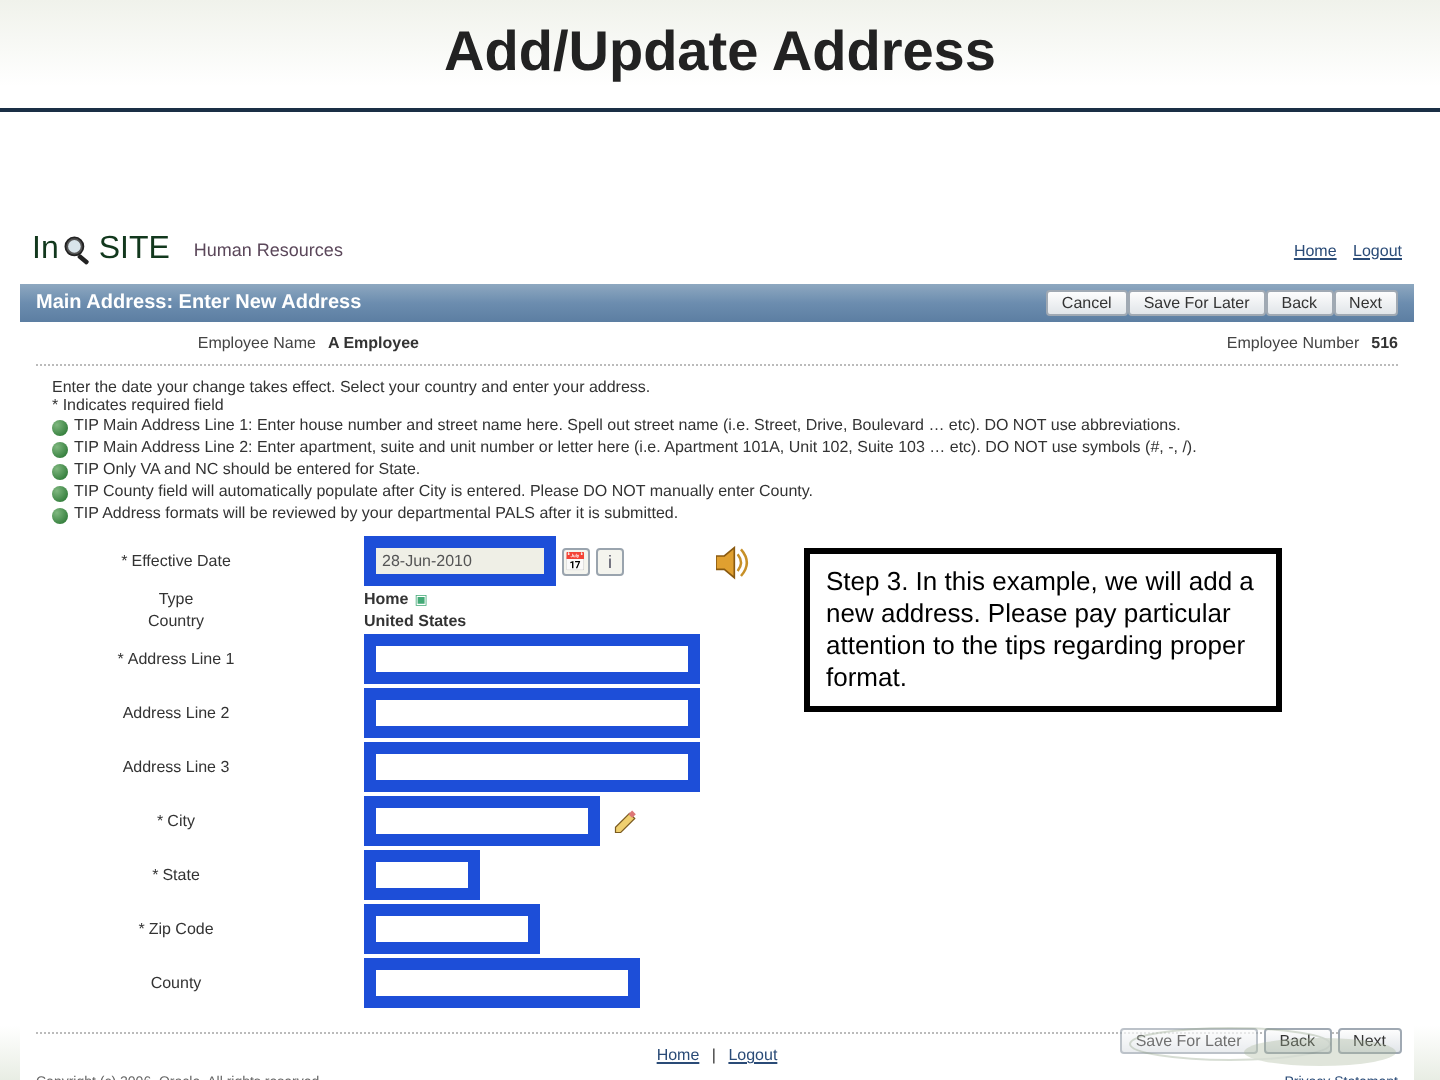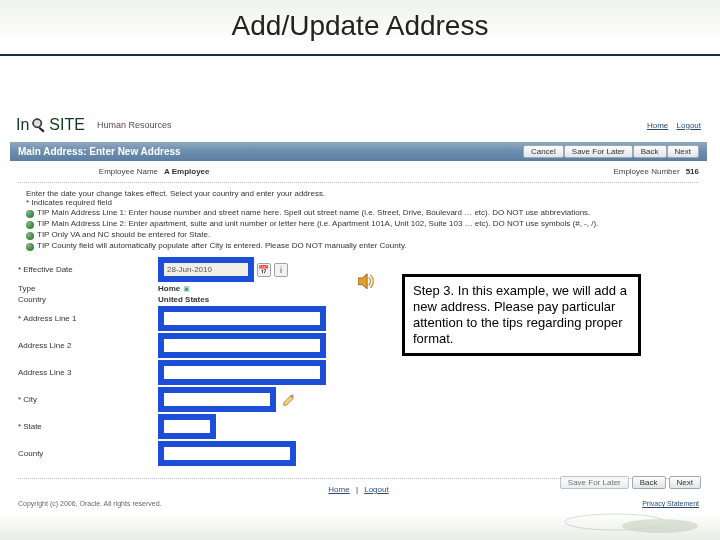--- a/index.html
+++ b/index.html
@@ -1,17 +1,17 @@
 <!DOCTYPE html>
 <html><head>
 <meta charset="utf-8">
 <style>
   html,body{margin:0;padding:0;font-family:Arial,Helvetica,sans-serif;font-size:10px;color:#333;background:#fff;width:720px;height:540px;overflow:hidden}
   .slide{position:relative;width:720px;height:540px;background:linear-gradient(180deg,#f0f2eb 0%,#ffffff 8%,#ffffff 95%,#e8ede4 100%)}
-  .title{font-size:28px;font-weight:400;color:#222;text-align:center;width:100%;position:absolute;top:10px;left:0}
+  .title{font-size:28px;font-weight:700;color:#222;text-align:center;width:100%;position:absolute;top:10px;left:0}
   .hrule{position:absolute;top:54px;left:0;width:720px;height:2px;background:#1a2f45}
   .app{position:absolute;top:108px;left:10px;width:697px;background:#fff}
   .logo-row{display:flex;align-items:center;gap:6px;height:30px;padding:2px 6px}
   .logo{font-weight:normal;font-size:16px;color:#12381d;display:flex;align-items:center;position:relative}
   .logo .mag{width:18px;height:18px;display:inline-block;margin:0 1px}
   .hr-label{color:#5b475a;font-size:9px;margin-left:6px}
   .toplinks{margin-left:auto;font-size:8px;color:#2a4b77}
   .toplinks a{color:#2a4b77;text-decoration:underline;margin-left:6px}
   .bar{background:linear-gradient(180deg,#8ea8c0 0%,#6c8daf 50%,#5c7ea2 100%);color:#fff;font-size:10px;font-weight:bold;padding:3px 8px;display:flex;align-items:center}
   .bar .btns{margin-left:auto;display:flex;gap:0}
@@ -22,21 +22,21 @@
   .metaval{color:#333}
   .metaval a{color:#2a4b77;text-decoration:underline}
   .empno{margin-left:auto;display:flex;align-items:center}
   .empno .metalbl{width:auto;padding-right:6px}
   .dots{height:0;border-top:1px dotted #bbb;margin:2px 8px}
   .instr{padding:4px 8px 2px 16px;font-size:8px;color:#333}
   .tipline{display:flex;align-items:flex-end;gap:3px;line-height:11px}
   .tip-ball{width:8px;height:8px;border-radius:50%;background:radial-gradient(circle at 30% 30%,#7fb77f,#1f6f2a);flex:0 0 8px;margin-top:1px}
   .form{padding:4px 8px 8px 8px}
   .frow{display:flex;align-items:center;margin-bottom:2px;font-size:8px}
-  .flbl{width:140px;text-align:left;padding-right:0;color:#333}
+  .flbl{width:140px;text-align:center;padding-right:24px;color:#333}
   .star{color:#333;margin-right:2px}
   .txt{border:6px solid #1d4ed8;background:#fff;height:13px;font-size:8px;padding:0 3px}
   .txt.ro{background:#efefe6;color:#555}
   .mini-icon{width:12px;height:12px;display:inline-flex;align-items:center;justify-content:center;margin-left:3px;font-size:9px;border:1px solid #9aa4ae;background:#f4f4ee;border-radius:2px;color:#556}
   .pencil{width:14px;height:14px;margin-left:6px;display:inline-block}
   .footer-links{text-align:center;font-size:8px;margin-top:6px}
   .footer-links a{color:#2a4b77;text-decoration:underline;margin:0 4px}
   .copy{font-size:7px;color:#666;margin-top:6px;padding:0 8px;display:flex}
   .speaker{position:absolute;left:358px;top:273px;width:20px;height:18px}
   .callout{position:absolute;left:402px;top:274px;width:217px;background:#fff;border:3px solid #000;padding:6px 8px;font-size:13px;line-height:16px;color:#000;z-index:20}
@@ -107,20 +107,24 @@
           <span>TIP Main Address Line 2: Enter apartment, suite and unit number or letter here (i.e. Apartment 101A, Unit 102, Suite 103 … etc). DO NOT use symbols (#, -, /).</span>
         </div>
       <div class="tipline">
           <span class="tip-ball"></span>
           <span>TIP Only VA and NC should be entered for State.</span>
         </div>
       <div class="tipline">
           <span class="tip-ball"></span>
           <span>TIP County field will automatically populate after City is entered. Please DO NOT manually enter County.</span>
         </div>
+      <div class="tipline">
+          <span class="tip-ball"></span>
+          <span>TIP Address formats will be reviewed by your departmental PALS after it is submitted.</span>
+        </div>
     </div>
 
     <div class="form">
       <div class="frow">
         <span class="flbl"><span class="star">*</span><span>Effective Date</span></span>
         <input class="txt ro" style="width: 78px;" readonly="" value="28-Jun-2010">
         <span class="mini-icon">📅</span>
         <span class="mini-icon">i</span>
       </div>
       <div class="frow">
@@ -152,20 +156,24 @@
               <polygon points="2,14 5,14 13,6 10,3 2,11" fill="#f0d070" stroke="#7a5a20" stroke-width="0.7"></polygon>
               <rect x="10" y="2" width="3" height="3" transform="rotate(45 11.5 3.5)" fill="#d77"></rect>
             </svg>
         </span>
       </div>
       <div class="frow">
         <span class="flbl"><span class="star">*</span><span>State</span></span>
         <input class="txt" style="width: 40px;">
       </div>
       <div class="frow">
+        <span class="flbl"><span class="star">*</span><span>Zip Code</span></span>
+        <input class="txt" style="width: 70px;">
+      </div>
+      <div class="frow">
         <span class="flbl">County</span>
         <input class="txt" style="width: 120px;">
       </div>
     </div>
 
     <div class="dots"></div>
     <div class="lowbtns">
       <button class="pillbtn" style="opacity:.7">Save For Later</button>
       <button class="pillbtn">Back</button>
       <button class="pillbtn">Next</button>

